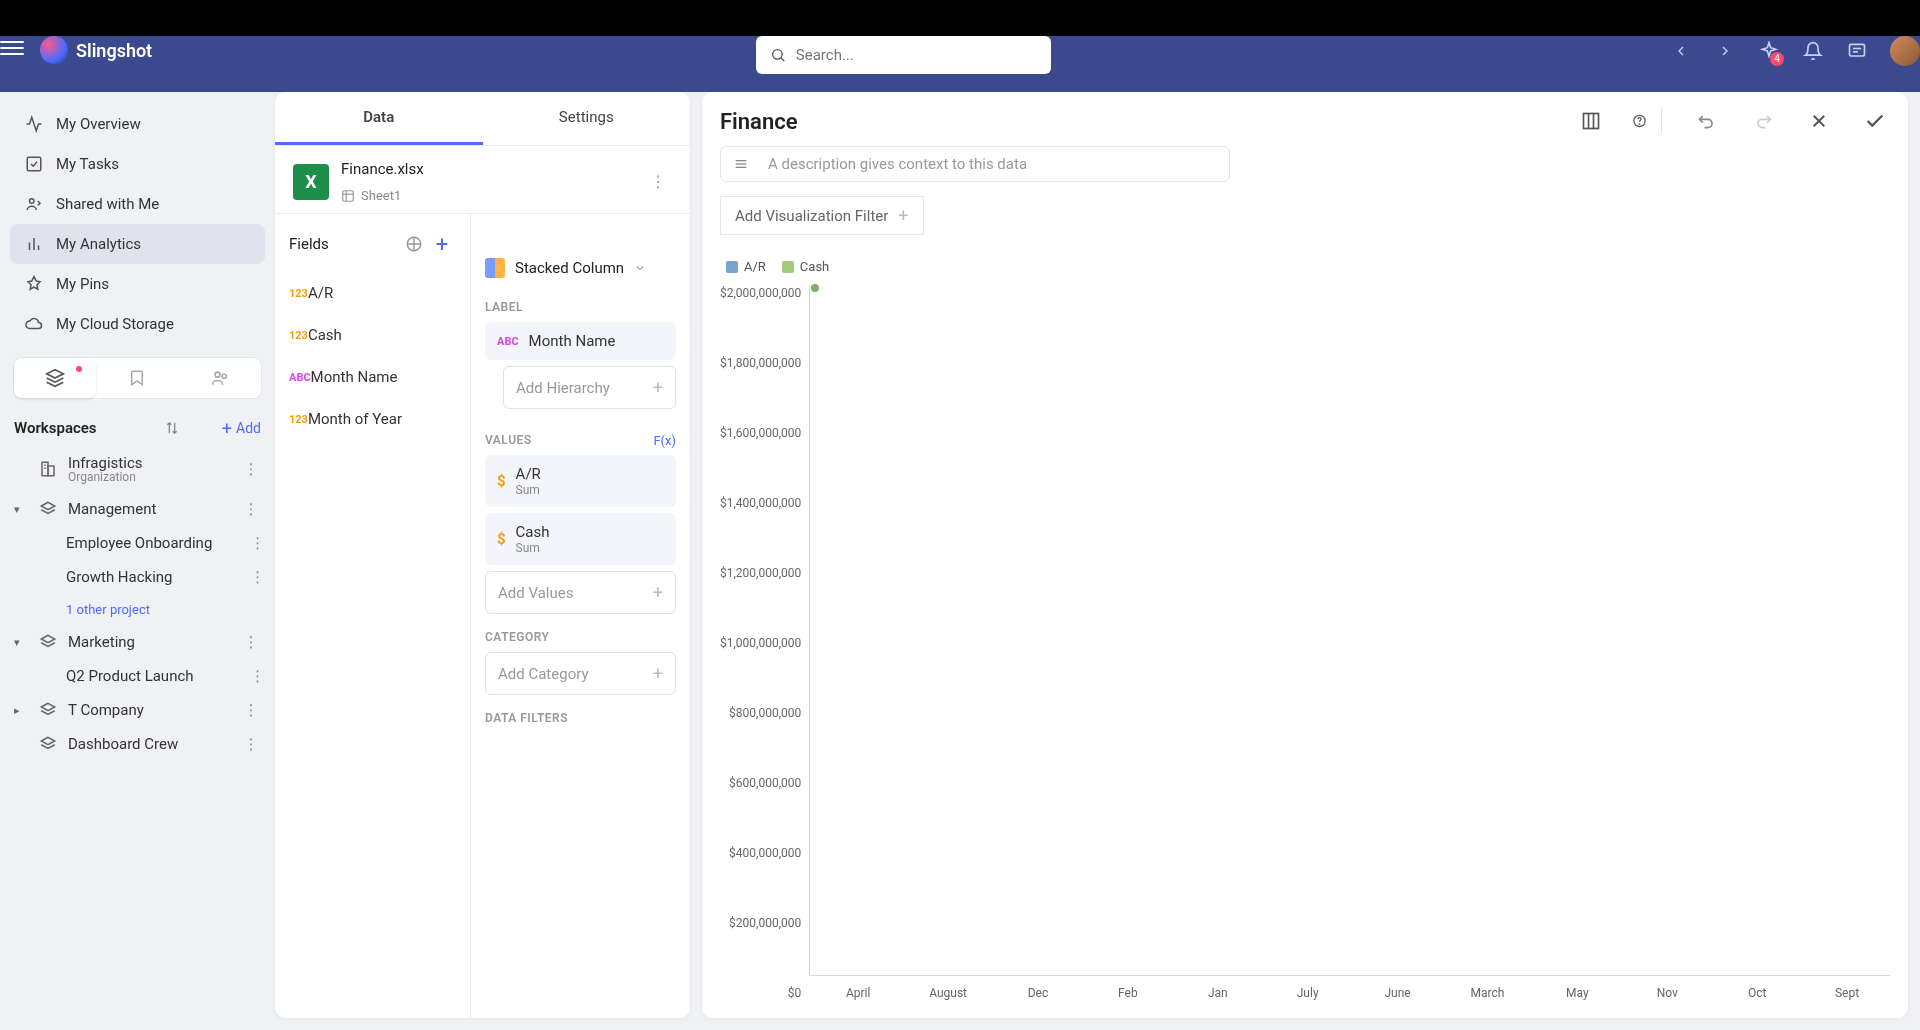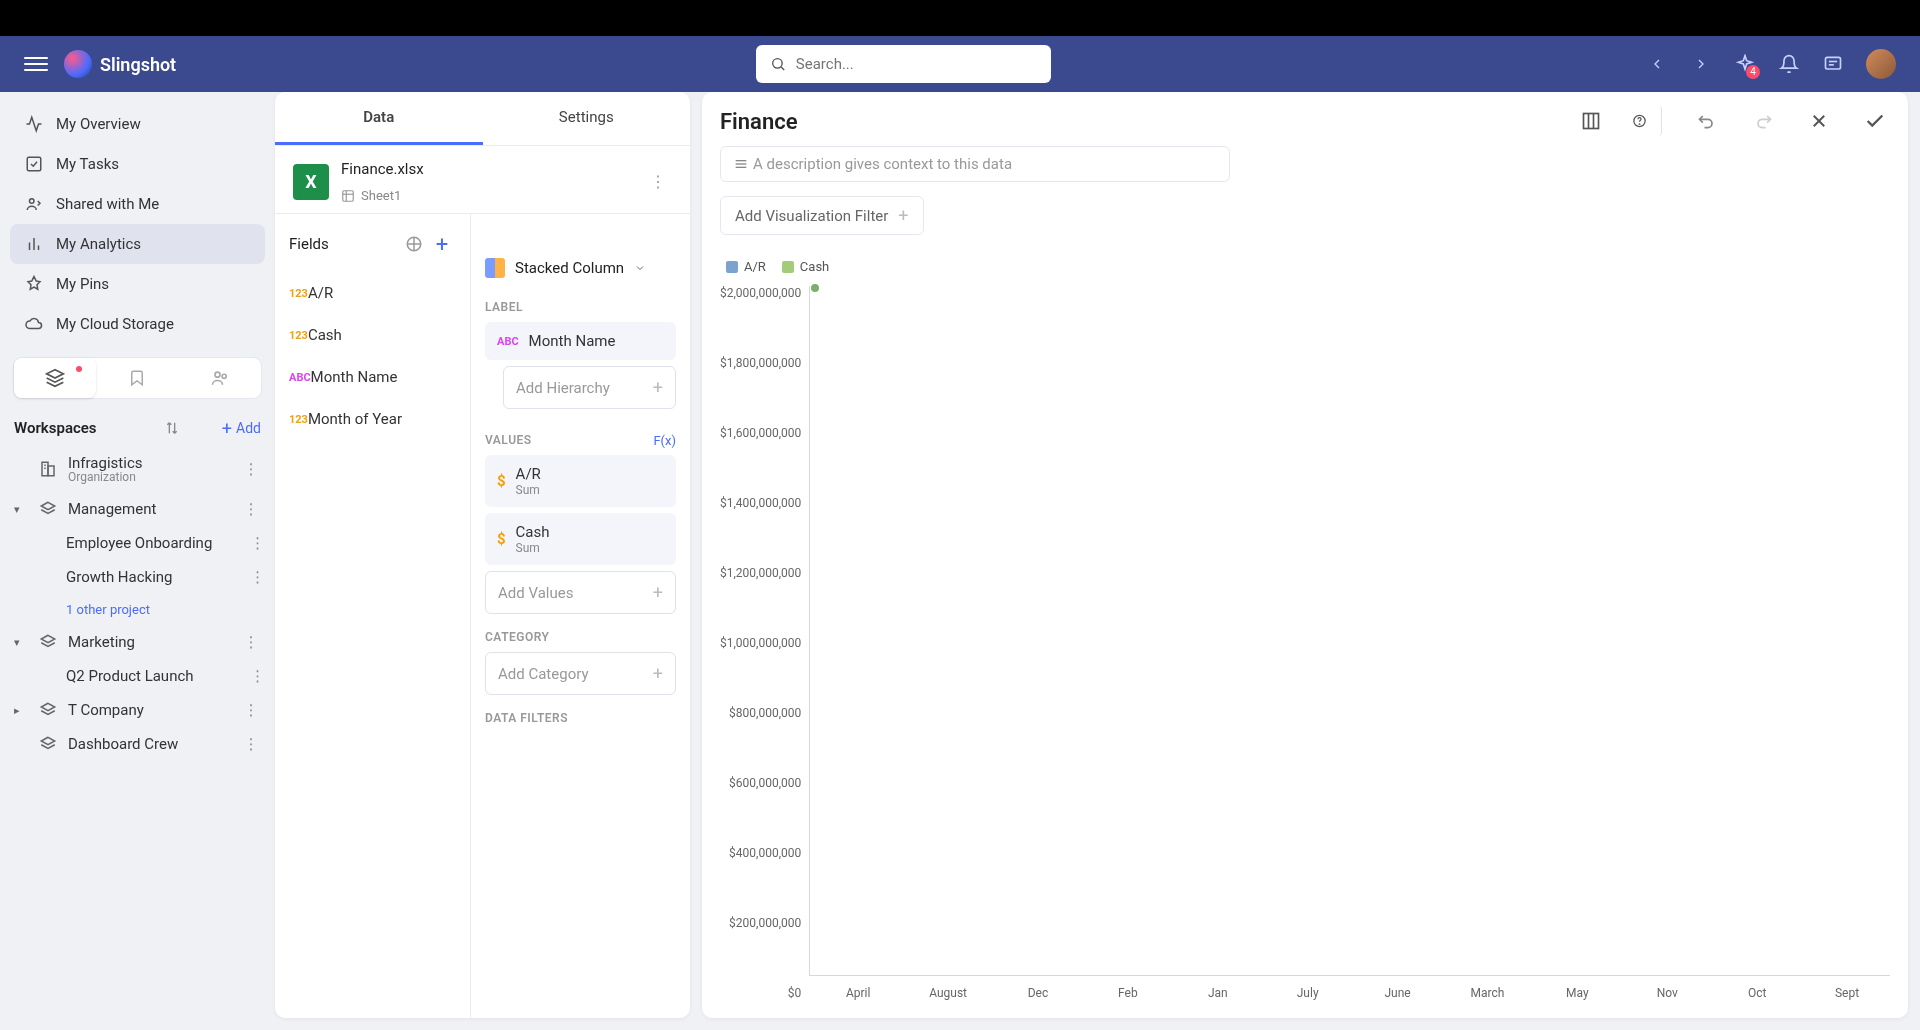--- a/index.html
+++ b/index.html
@@ -1,18 +1,18 @@
 <!DOCTYPE html>
 <html><head>
 <meta charset="utf-8">
 <style>
 * { box-sizing: border-box; margin: 0; padding: 0; font-family: -apple-system, BlinkMacSystemFont, "Segoe UI", Roboto, sans-serif; }
 body { background: #f0f1f5; overflow: hidden; }
 .blackbar { background: #000; height: 36px; width: 100%; }
-.topbar { background: #3b4a8f; height: 56px; display: flex; align-items: center; padding: 0 24px; color: #fff; }
+.topbar { background: #3b4a8f; height: 56px; display: flex; align-items: flex-start; padding: 0 0; color: #fff; }
 .hamburger { width: 24px; height: 24px; display: flex; flex-direction: column; justify-content: center; gap: 4px; cursor: pointer; margin-right: 16px; }
 .hamburger span { height: 2px; background: #fff; border-radius: 1px; }
 .logo { display: flex; align-items: center; font-weight: 600; font-size: 18px; gap: 8px; }
 .logo-circle { width: 28px; height: 28px; border-radius: 50%; background: radial-gradient(circle at 30% 30%, #ff5a8a 0%, #4a6cff 60%, #2a3a8f 100%); }
 .searchbox { margin-left: auto; margin-right: auto; width: 295px; height: 38px; background: #fff; border-radius: 6px; display: flex; align-items: center; padding: 0 14px; gap: 10px; color: #666; }
 .searchbox input { border: none; outline: none; width: 100%; font-size: 15px; }
 .topbar-right { display: flex; align-items: center; gap: 22px; margin-left: 16px; }
 .top-icon { width: 22px; height: 22px; display: flex; align-items: center; justify-content: center; color: #c8d0ff; position: relative; cursor: pointer; }
 .badge { position: absolute; bottom: -4px; right: -4px; background: #ff4a6a; color: #fff; font-size: 10px; border-radius: 8px; padding: 0 4px; line-height: 14px; min-width: 14px; text-align: center; }
 .avatar { width: 30px; height: 30px; border-radius: 50%; background: linear-gradient(135deg, #d38a5a, #8a5a3a); }
@@ -72,22 +72,22 @@
 .chip { background: #f4f5fa; border-radius: 6px; padding: 10px 12px; display: flex; align-items: center; gap: 10px; margin-bottom: 6px; font-size: 15px; color: #333; }
 .chip .sub { font-size: 12px; color: #888; display: block; }
 .add-box { border: 1px solid #e0e2ea; border-radius: 6px; padding: 10px 12px; color: #999; font-size: 15px; display: flex; align-items: center; justify-content: space-between; margin-bottom: 16px; cursor: pointer; }
 .fx-link { color: #4a6cff; font-size: 13px; float: right; }
 .values-head { display: flex; justify-content: space-between; align-items: center; }
 
 .right-head { display: flex; align-items: center; padding: 14px 18px 6px; gap: 26px; }
 .right-head h2 { font-size: 22px; font-weight: 600; color: #222; flex: 1; }
 .head-btn { width: 30px; height: 30px; display: flex; align-items: center; justify-content: center; color: #666; cursor: pointer; border-radius: 4px; }
 .head-btn.divider { border-right: 1px solid #e0e2ea; padding-right: 14px; margin-right: 4px; }
-.desc-box { margin: 4px 18px; border: 1px solid #e5e7ef; border-radius: 6px; padding: 8px 12px; display: flex; align-items: center; gap: 4px; color: #999; font-size: 15px; max-width: 510px; }
-.filter-btn { margin: 10px 18px; border: 1px solid #e5e7ef; border-radius: 6px; padding: 8px 14px; display: inline-flex; align-items: center; gap: 10px; color: #666; font-size: 15px; cursor: pointer; }
+.desc-box { margin: 4px 18px; border: 1px solid #e5e7ef; border-radius: 6px; padding: 8px 12px; display: flex; align-items: center; gap: 19px; color: #999; font-size: 15px; max-width: 510px; }
+.filter-btn { margin: 10px 18px; border: 1px solid #e5e7ef; border-radius: 0; padding: 8px 14px; display: inline-flex; align-items: center; gap: 10px; color: #666; font-size: 15px; cursor: pointer; }
 
 .chart-area { flex: 1; padding: 10px 18px 18px; display: flex; flex-direction: column; }
 .legend { display: flex; gap: 16px; font-size: 13px; color: #555; padding: 4px 6px 12px; align-items: center; }
 .legend-item { display: flex; align-items: center; gap: 6px; }
 .legend-swatch { width: 12px; height: 12px; border-radius: 2px; }
 .chart-body { flex: 1; display: flex; }
 .y-axis { display: flex; flex-direction: column; justify-content: space-between; font-size: 12px; color: #666; text-align: right; padding-right: 8px; position: relative; }
 .y-axis .dot { position: absolute; right: -10px; top: -2px; width: 8px; height: 8px; background: #7ab06a; border-radius: 50%; }
 .plot { flex: 1; display: flex; flex-direction: column; }
 .bars-row { flex: 1; display: flex; align-items: flex-end; gap: 4px; border-bottom: 1px solid #d5d8e4; border-left: 1px solid #d5d8e4; padding-left: 6px; }

